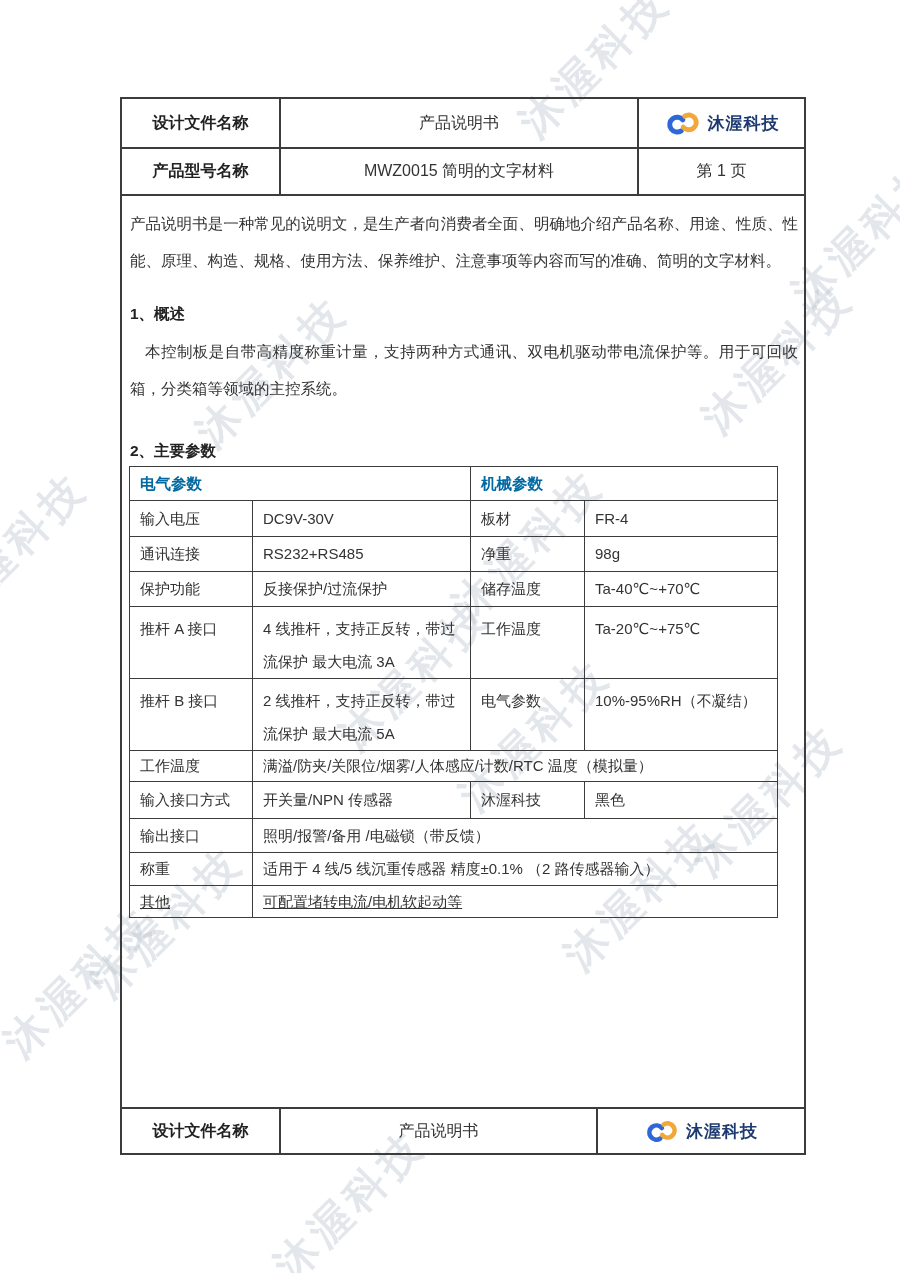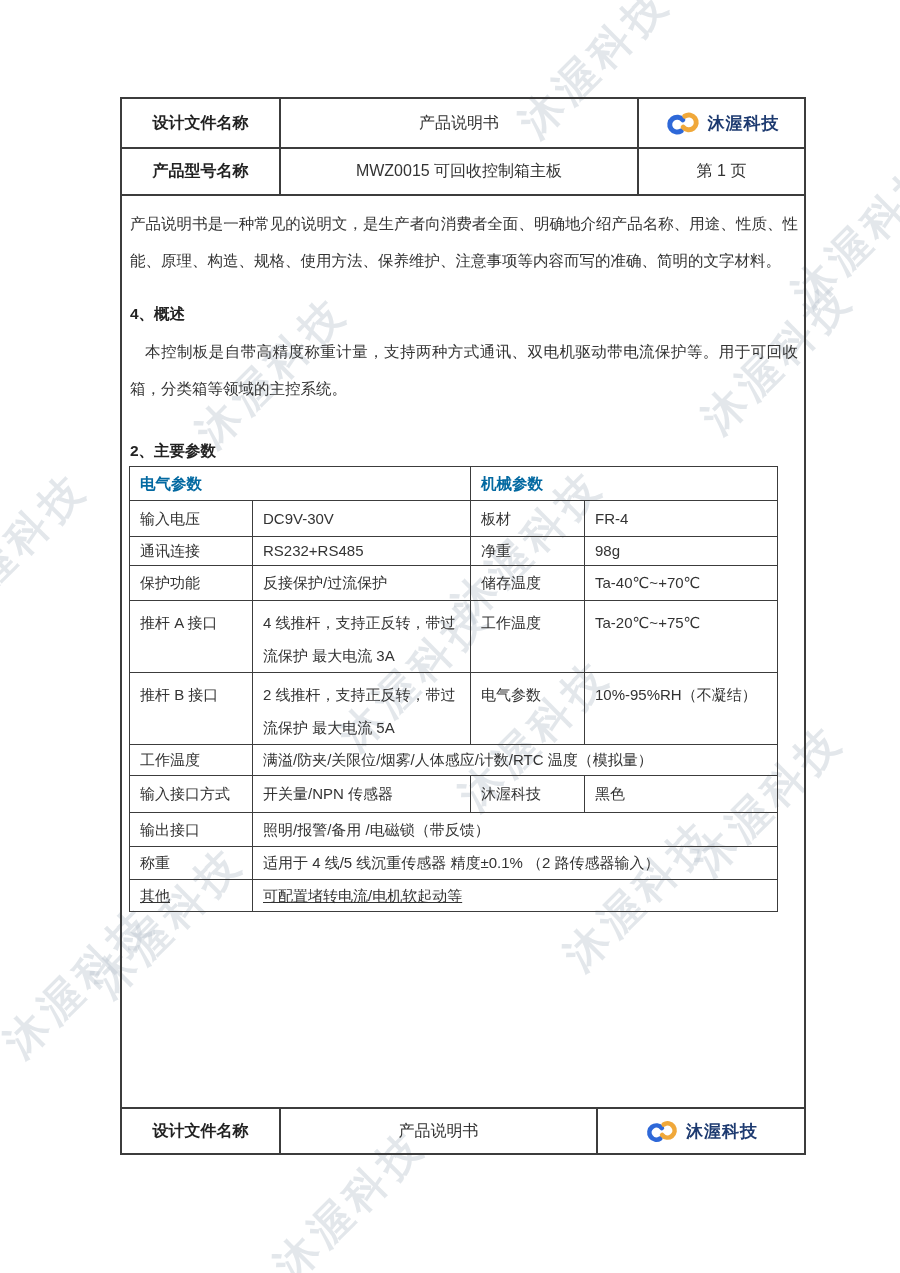--- a/index.html
+++ b/index.html
@@ -44,21 +44,21 @@
   .sec-body{margin:8px 6px 0 8px;font-size:15.5px;line-height:37px;text-indent:15px;text-align:justify;}
   .sec-title.s2{margin-top:33px;}
   
   .ptable{border-collapse:collapse;margin:4px 0 0 7px;width:648px;table-layout:fixed;font-size:15px;}
   .ptable td{
     border:1.5px solid var(--line);padding:0 10px;vertical-align:middle;
     line-height:20px;overflow:hidden;
   }
   .ptable tr.phead td{font-weight:bold;color:#0369a1;height:34px;font-size:15.5px;}
   .ptable tbody tr:nth-child(2){height:36px;}
-  .ptable tbody tr:nth-child(3){height:29px;}
+  .ptable tbody tr:nth-child(3){height:35px;}
   .ptable tbody tr:nth-child(4){height:35px;}
   .ptable tbody tr:nth-child(5){height:66px;}
   .ptable tbody tr:nth-child(6){height:67px;}
   .ptable tbody tr:nth-child(5) td,.ptable tbody tr:nth-child(6) td{vertical-align:top;padding-top:5px;line-height:33px;}
   .ptable tbody tr:nth-child(7){height:31px;}
   .ptable tbody tr:nth-child(8){height:37px;}
   .ptable tbody tr:nth-child(9){height:34px;}
   .ptable tbody tr:nth-child(10){height:33px;}
   .ptable tbody tr:nth-child(11){height:32px;text-decoration:underline;}
   
@@ -99,27 +99,27 @@
     <div class="cell">
       <div class="brand">
         <svg width="38" height="27" viewBox="0 0 46 30" aria-hidden="true">
           <path d="M22.8 10.5 A9 9 0 1 0 20.8 23.9" fill="none" stroke-width="6" stroke-linecap="round" stroke="#2e68d8"></path>
           <path d="M23.2 19.5 A9 9 0 1 0 25.2 6.1" fill="none" stroke-width="6" stroke-linecap="round" stroke="#f0a83a"></path>
         </svg>
         <span class="bname">沐渥科技</span>
       </div>
     </div>
     <div class="cell lab">产品型号名称</div>
-    <div class="cell">MWZ0015 可回收控制箱主板</div>
+    <div class="cell">MWZ0015 简明的文字材料</div>
     <div class="cell">第 1 页</div>
   </div>
 
   <p class="intro">产品说明书是一种常见的说明文，是生产者向消费者全面、明确地介绍产品名称、用途、性质、性能、原理、构造、规格、使用方法、保养维护、注意事项等内容而写的准确、简明的文字材料。</p>
 
-  <div class="sec-title">4、概述</div>
+  <div class="sec-title">1、概述</div>
   <p class="sec-body">本控制板是自带高精度称重计量，支持两种方式通讯、双电机驱动带电流保护等。用于可回收箱，分类箱等领域的主控系统。</p>
 
   <div class="sec-title s2">2、主要参数</div>
 
   <table class="ptable">
     <colgroup>
       <col style="width:123px">
         <col style="width:218px">
         <col style="width:114px">
         <col style="width:193px">

